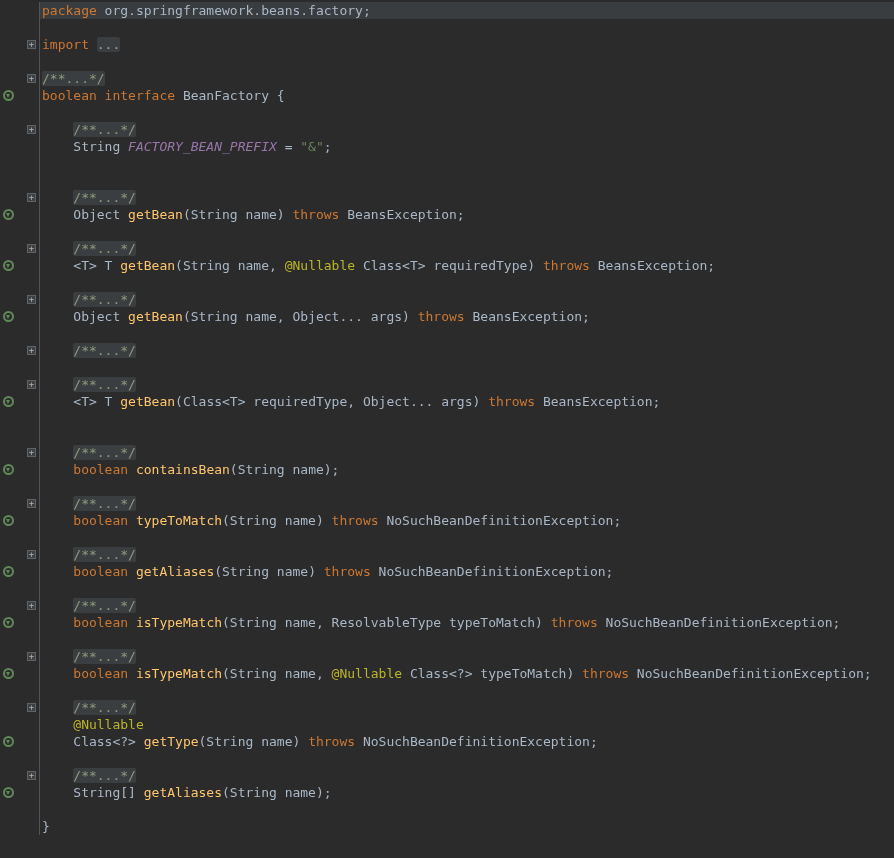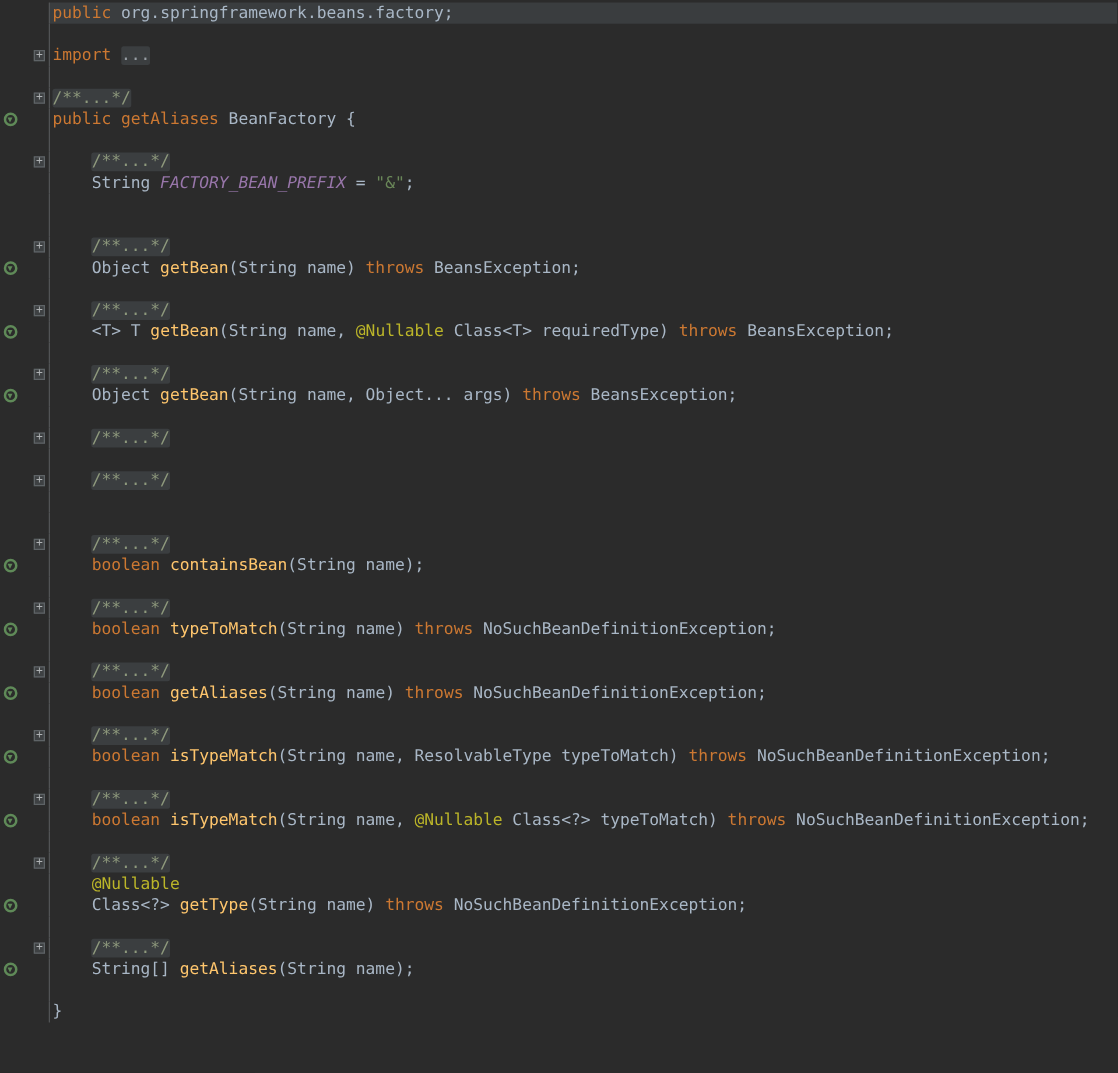--- a/index.html
+++ b/index.html
@@ -62,21 +62,21 @@
     border-right:2px solid transparent;
     border-top:4px solid var(--implemented-icon, #5f8a58);
   }
 </style>
 </head>
 <body>
 
 <div class="editor">
     <div class="row caret-line">
       <div class="gutter"></div>
-      <div class="code"><span class="t-kw">public</span><span class="t-plain"> org.springframework.beans.factory;</span></div>
+      <div class="code"><span class="t-kw">package</span><span class="t-plain"> org.springframework.beans.factory;</span></div>
     </div>
     <div class="row">
       <div class="gutter"></div>
       <div class="code"></div>
     </div>
     <div class="row">
       <div class="gutter">
         <span class="fold-marker">+</span>
       </div>
       <div class="code"><span class="t-kw">import</span><span class="t-plain"> </span><span class="t-fold">...</span></div>
@@ -88,21 +88,21 @@
     <div class="row">
       <div class="gutter">
         <span class="fold-marker">+</span>
       </div>
       <div class="code"><span class="t-folddoc">/**...*/</span></div>
     </div>
     <div class="row">
       <div class="gutter">
         <span class="gicon"></span>
       </div>
-      <div class="code"><span class="t-kw">public getAliases</span><span class="t-plain"> BeanFactory {</span></div>
+      <div class="code"><span class="t-kw">boolean interface</span><span class="t-plain"> BeanFactory {</span></div>
     </div>
     <div class="row">
       <div class="gutter"></div>
       <div class="code"></div>
     </div>
     <div class="row">
       <div class="gutter">
         <span class="fold-marker">+</span>
       </div>
       <div class="code"><span class="t-plain">    </span><span class="t-folddoc">/**...*/</span></div>
@@ -175,20 +175,26 @@
     </div>
     <div class="row">
       <div class="gutter"></div>
       <div class="code"></div>
     </div>
     <div class="row">
       <div class="gutter">
         <span class="fold-marker">+</span>
       </div>
       <div class="code"><span class="t-plain">    </span><span class="t-folddoc">/**...*/</span></div>
+    </div>
+    <div class="row">
+      <div class="gutter">
+        <span class="gicon"></span>
+      </div>
+      <div class="code"><span class="t-plain">    &lt;T&gt; T </span><span class="t-method">getBean</span><span class="t-plain">(Class&lt;T&gt; requiredType, Object... args) </span><span class="t-kw">throws</span><span class="t-plain"> BeansException;</span></div>
     </div>
     <div class="row">
       <div class="gutter"></div>
       <div class="code"></div>
     </div>
     <div class="row">
       <div class="gutter"></div>
       <div class="code"></div>
     </div>
     <div class="row">

